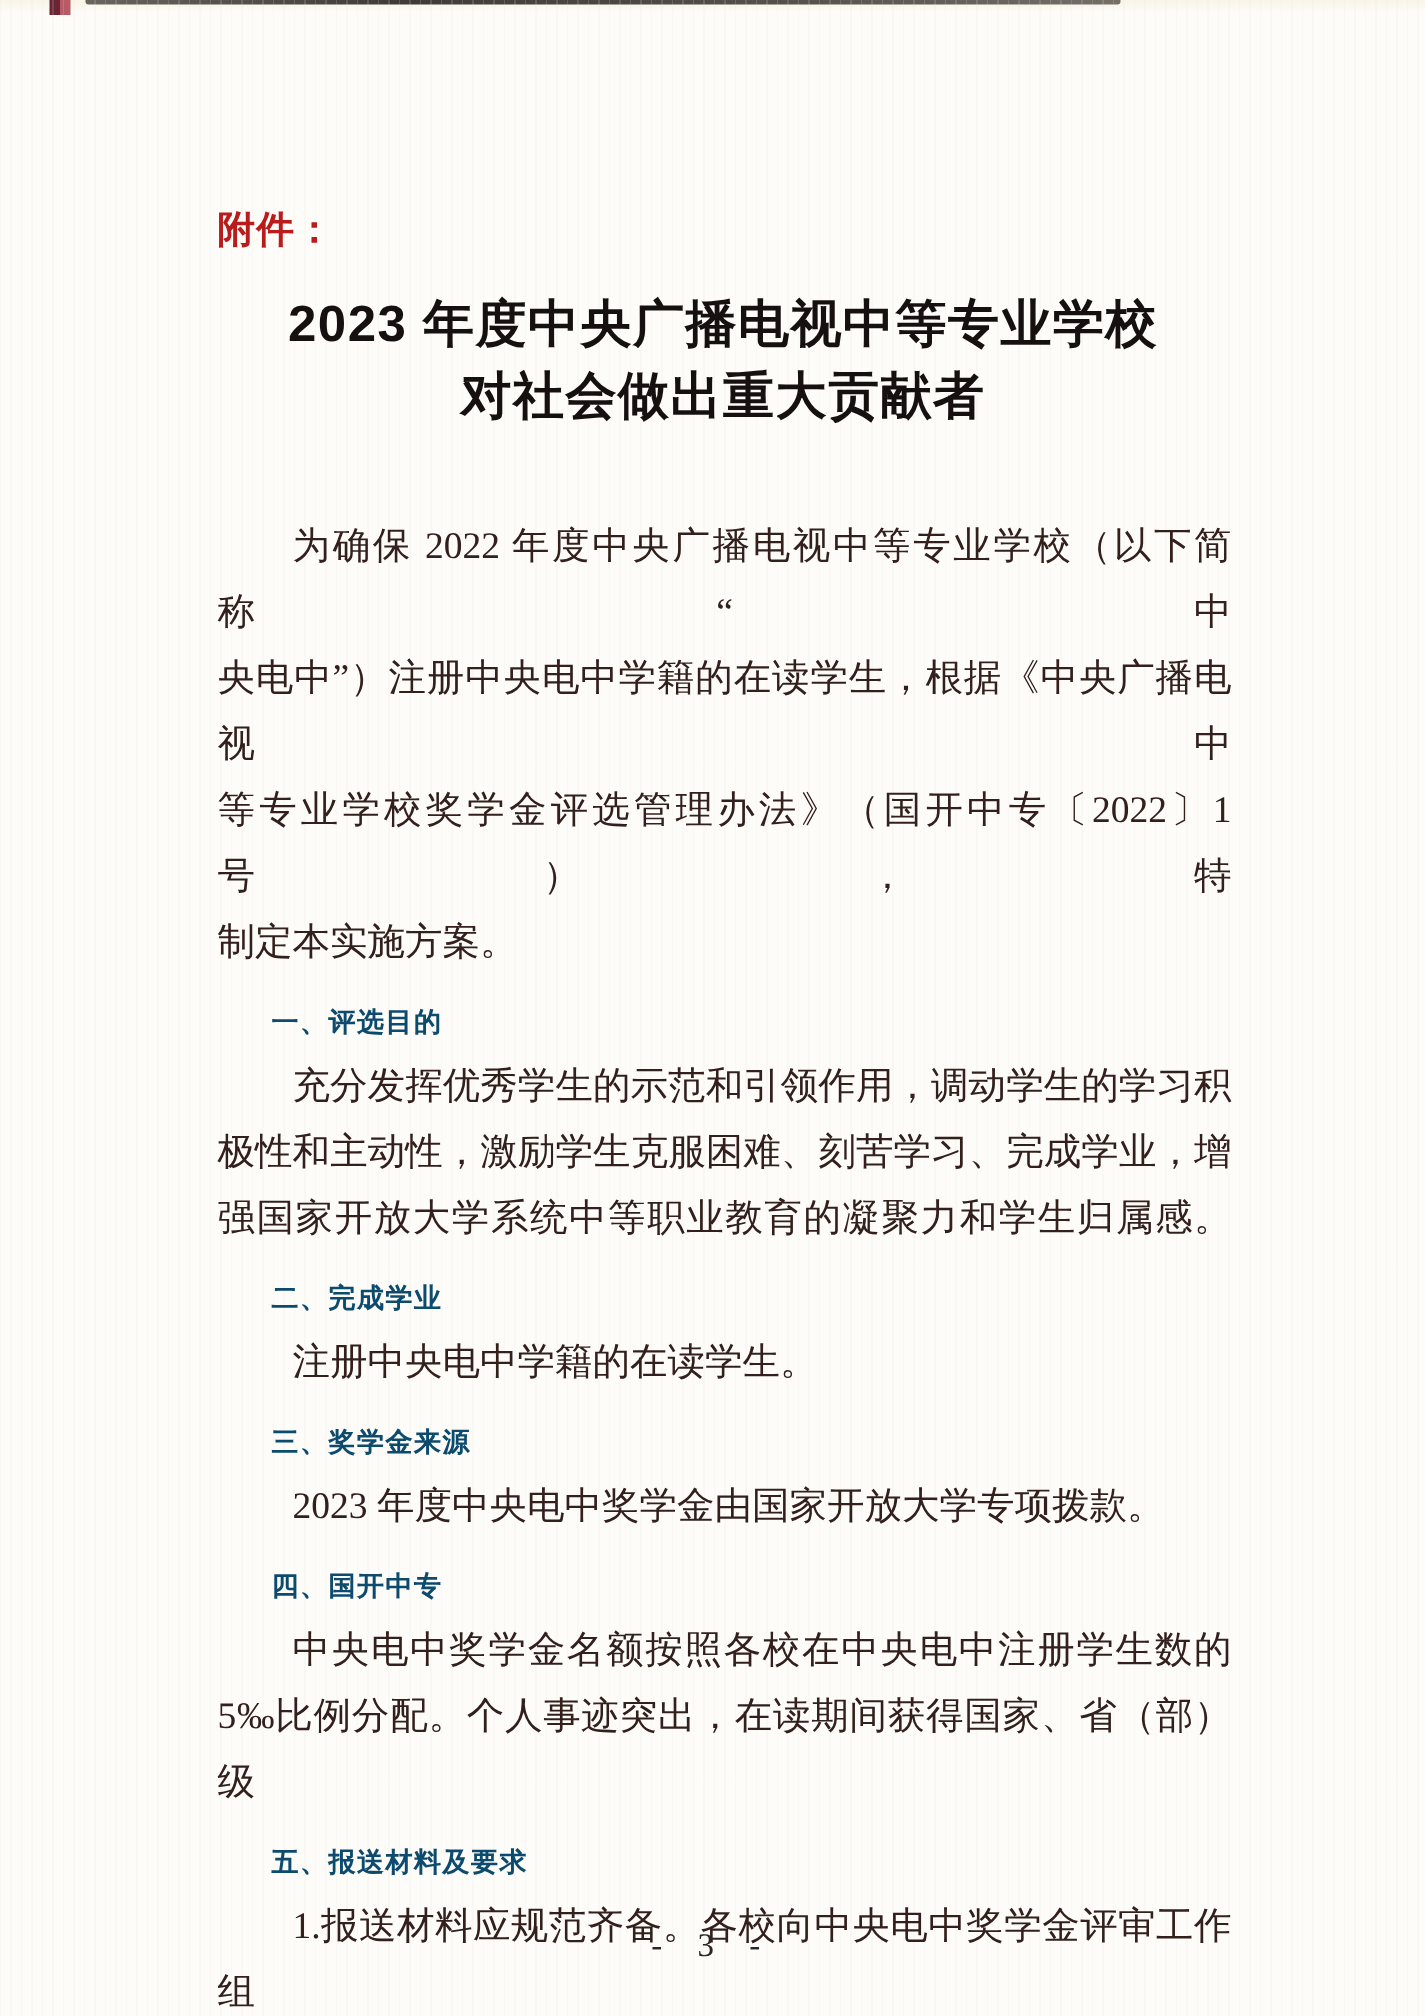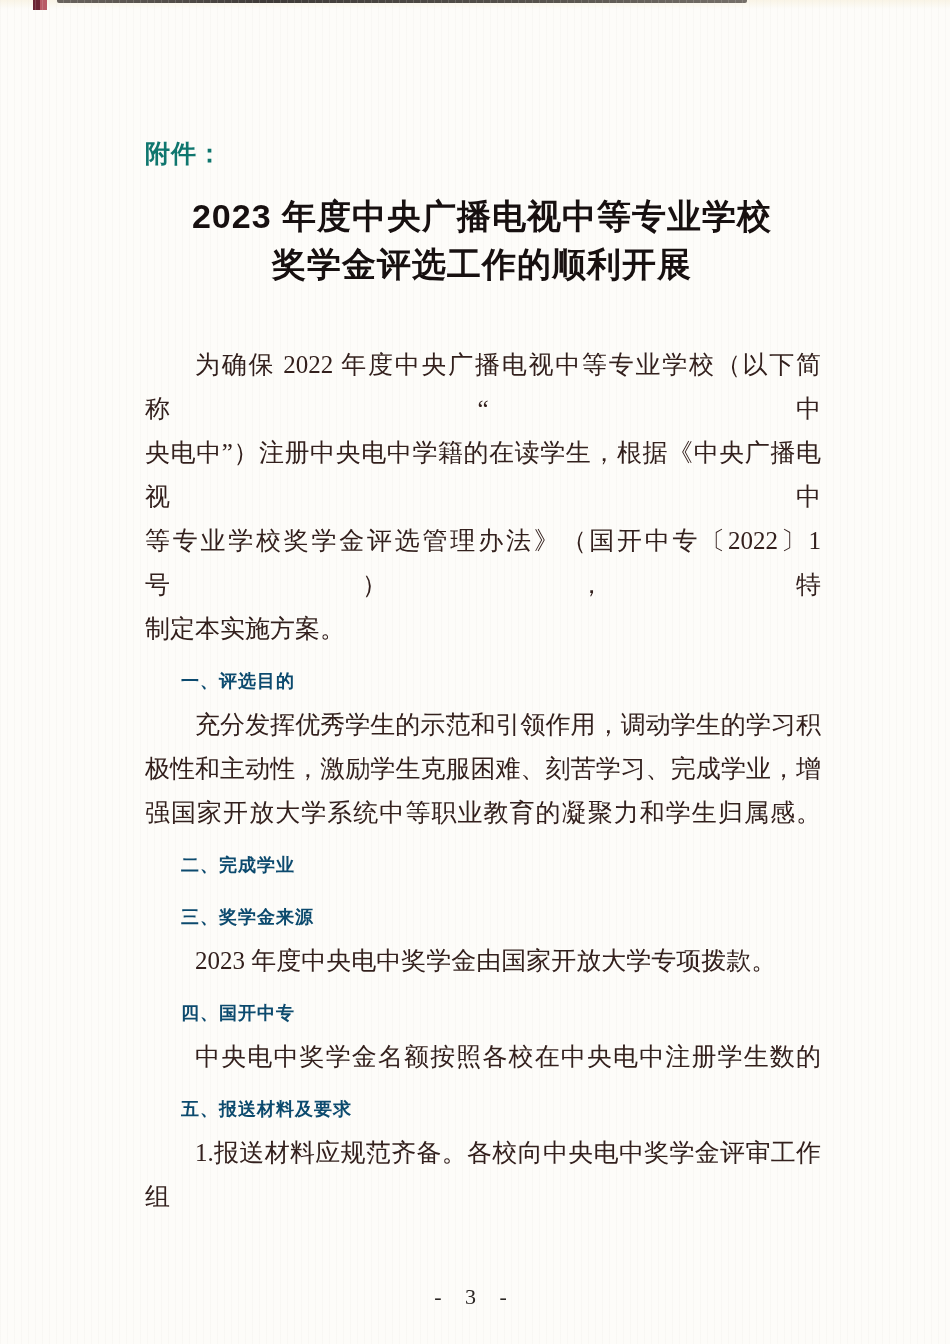--- a/index.html
+++ b/index.html
@@ -30,21 +30,21 @@
     border-radius:0 0 2px 2px;
   }
   .red-mark{
     position:absolute;left:33px;top:0;width:14px;height:10px;
     background:linear-gradient(90deg,#6b2433 0 52%,#b85b66 52% 100%);
   }
   .attachment-label{
     position:absolute;left:145px;top:138px;
     font-family:"Liberation Sans", sans-serif;
     font-weight:600;font-size:25px;line-height:30px;
-    color:#0f766e;
+    color:#b91c1c;
     letter-spacing:1px;
   }
   .doc-title{
     position:absolute;left:0;top:192px;width:948px;
     padding-left:16px;box-sizing:border-box;
     text-align:center;
     font-family:"Liberation Sans", sans-serif;
     font-weight:700;font-size:34px;line-height:48px;
     color:#171010;
     letter-spacing:1px;
@@ -83,41 +83,43 @@
 
 <div class="top-warm-strip"></div>
 <div class="top-edge-line"></div>
 <div class="red-mark"></div>
 <div class="scan-streaks"></div>
 
 <div class="attachment-label">附件：</div>
 
 <div class="doc-title">
   <span class="line">2023 年度中央广播电视中等专业学校</span>
-  <span class="line">奖学金评选工作的顺利开展</span>
+  <span class="line">对社会做出重大贡献者</span>
 </div>
 
 <div class="body-text">
 
   <span class="line j ind">为确保 2022 年度中央广播电视中等专业学校（以下简称“中</span>
   <span class="line j">央电中”）注册中央电中学籍的在读学生，根据《中央广播电视中</span>
   <span class="line j">等专业学校奖学金评选管理办法》（国开中专〔2022〕1 号），特</span>
   <span class="line">制定本实施方案。</span>
 
   <span class="sec-heading">一、评选目的</span>
   <span class="line j ind">充分发挥优秀学生的示范和引领作用，调动学生的学习积</span>
   <span class="line j">极性和主动性，激励学生克服困难、刻苦学习、完成学业，增</span>
   <span class="line j">强国家开放大学系统中等职业教育的凝聚力和学生归属感。</span>
 
   <span class="sec-heading">二、完成学业</span>
+  <span class="line ind">注册中央电中学籍的在读学生。</span>
 
   <span class="sec-heading">三、奖学金来源</span>
   <span class="line ind">2023 年度中央电中奖学金由国家开放大学专项拨款。</span>
 
   <span class="sec-heading">四、国开中专</span>
   <span class="line j ind">中央电中奖学金名额按照各校在中央电中注册学生数的</span>
+  <span class="line j">5‰比例分配。个人事迹突出，在读期间获得国家、省（部）级</span>
 
   <span class="sec-heading">五、报送材料及要求</span>
   <span class="line j ind">1.报送材料应规范齐备。各校向中央电中奖学金评审工作组</span>
 
 </div>
 
 <div class="page-footer">- 3 -</div>
 
 </body></html>

